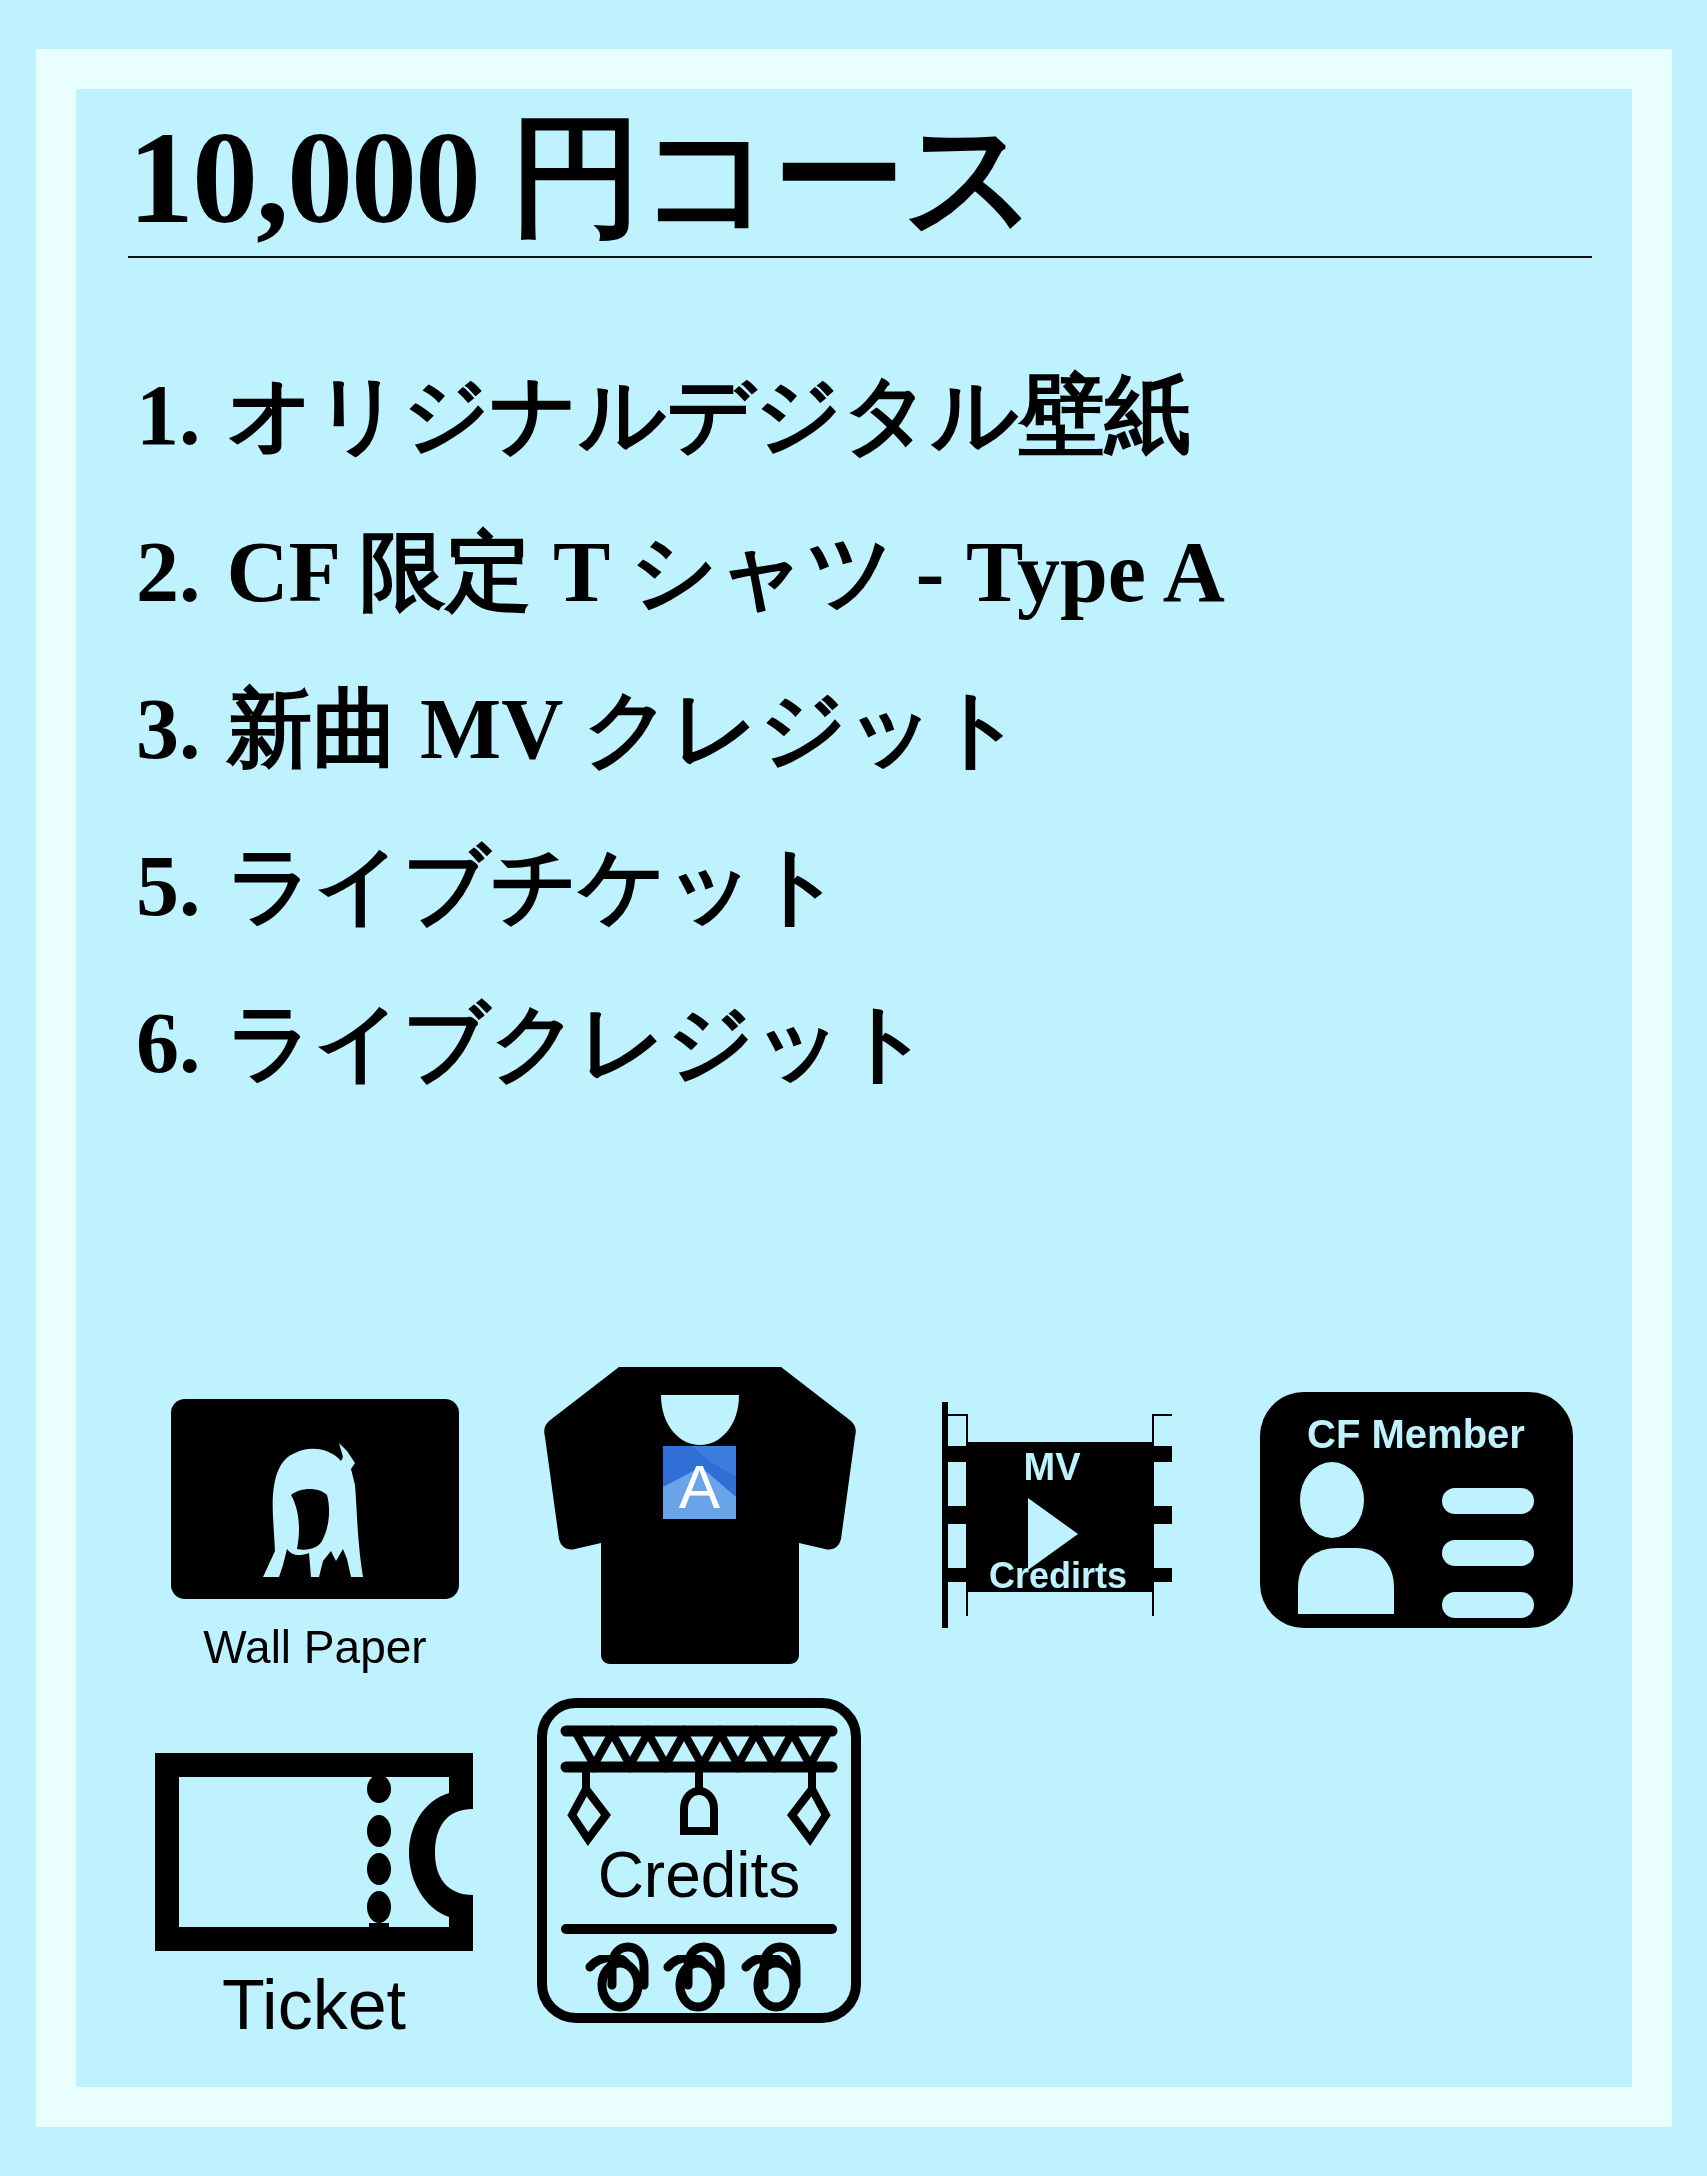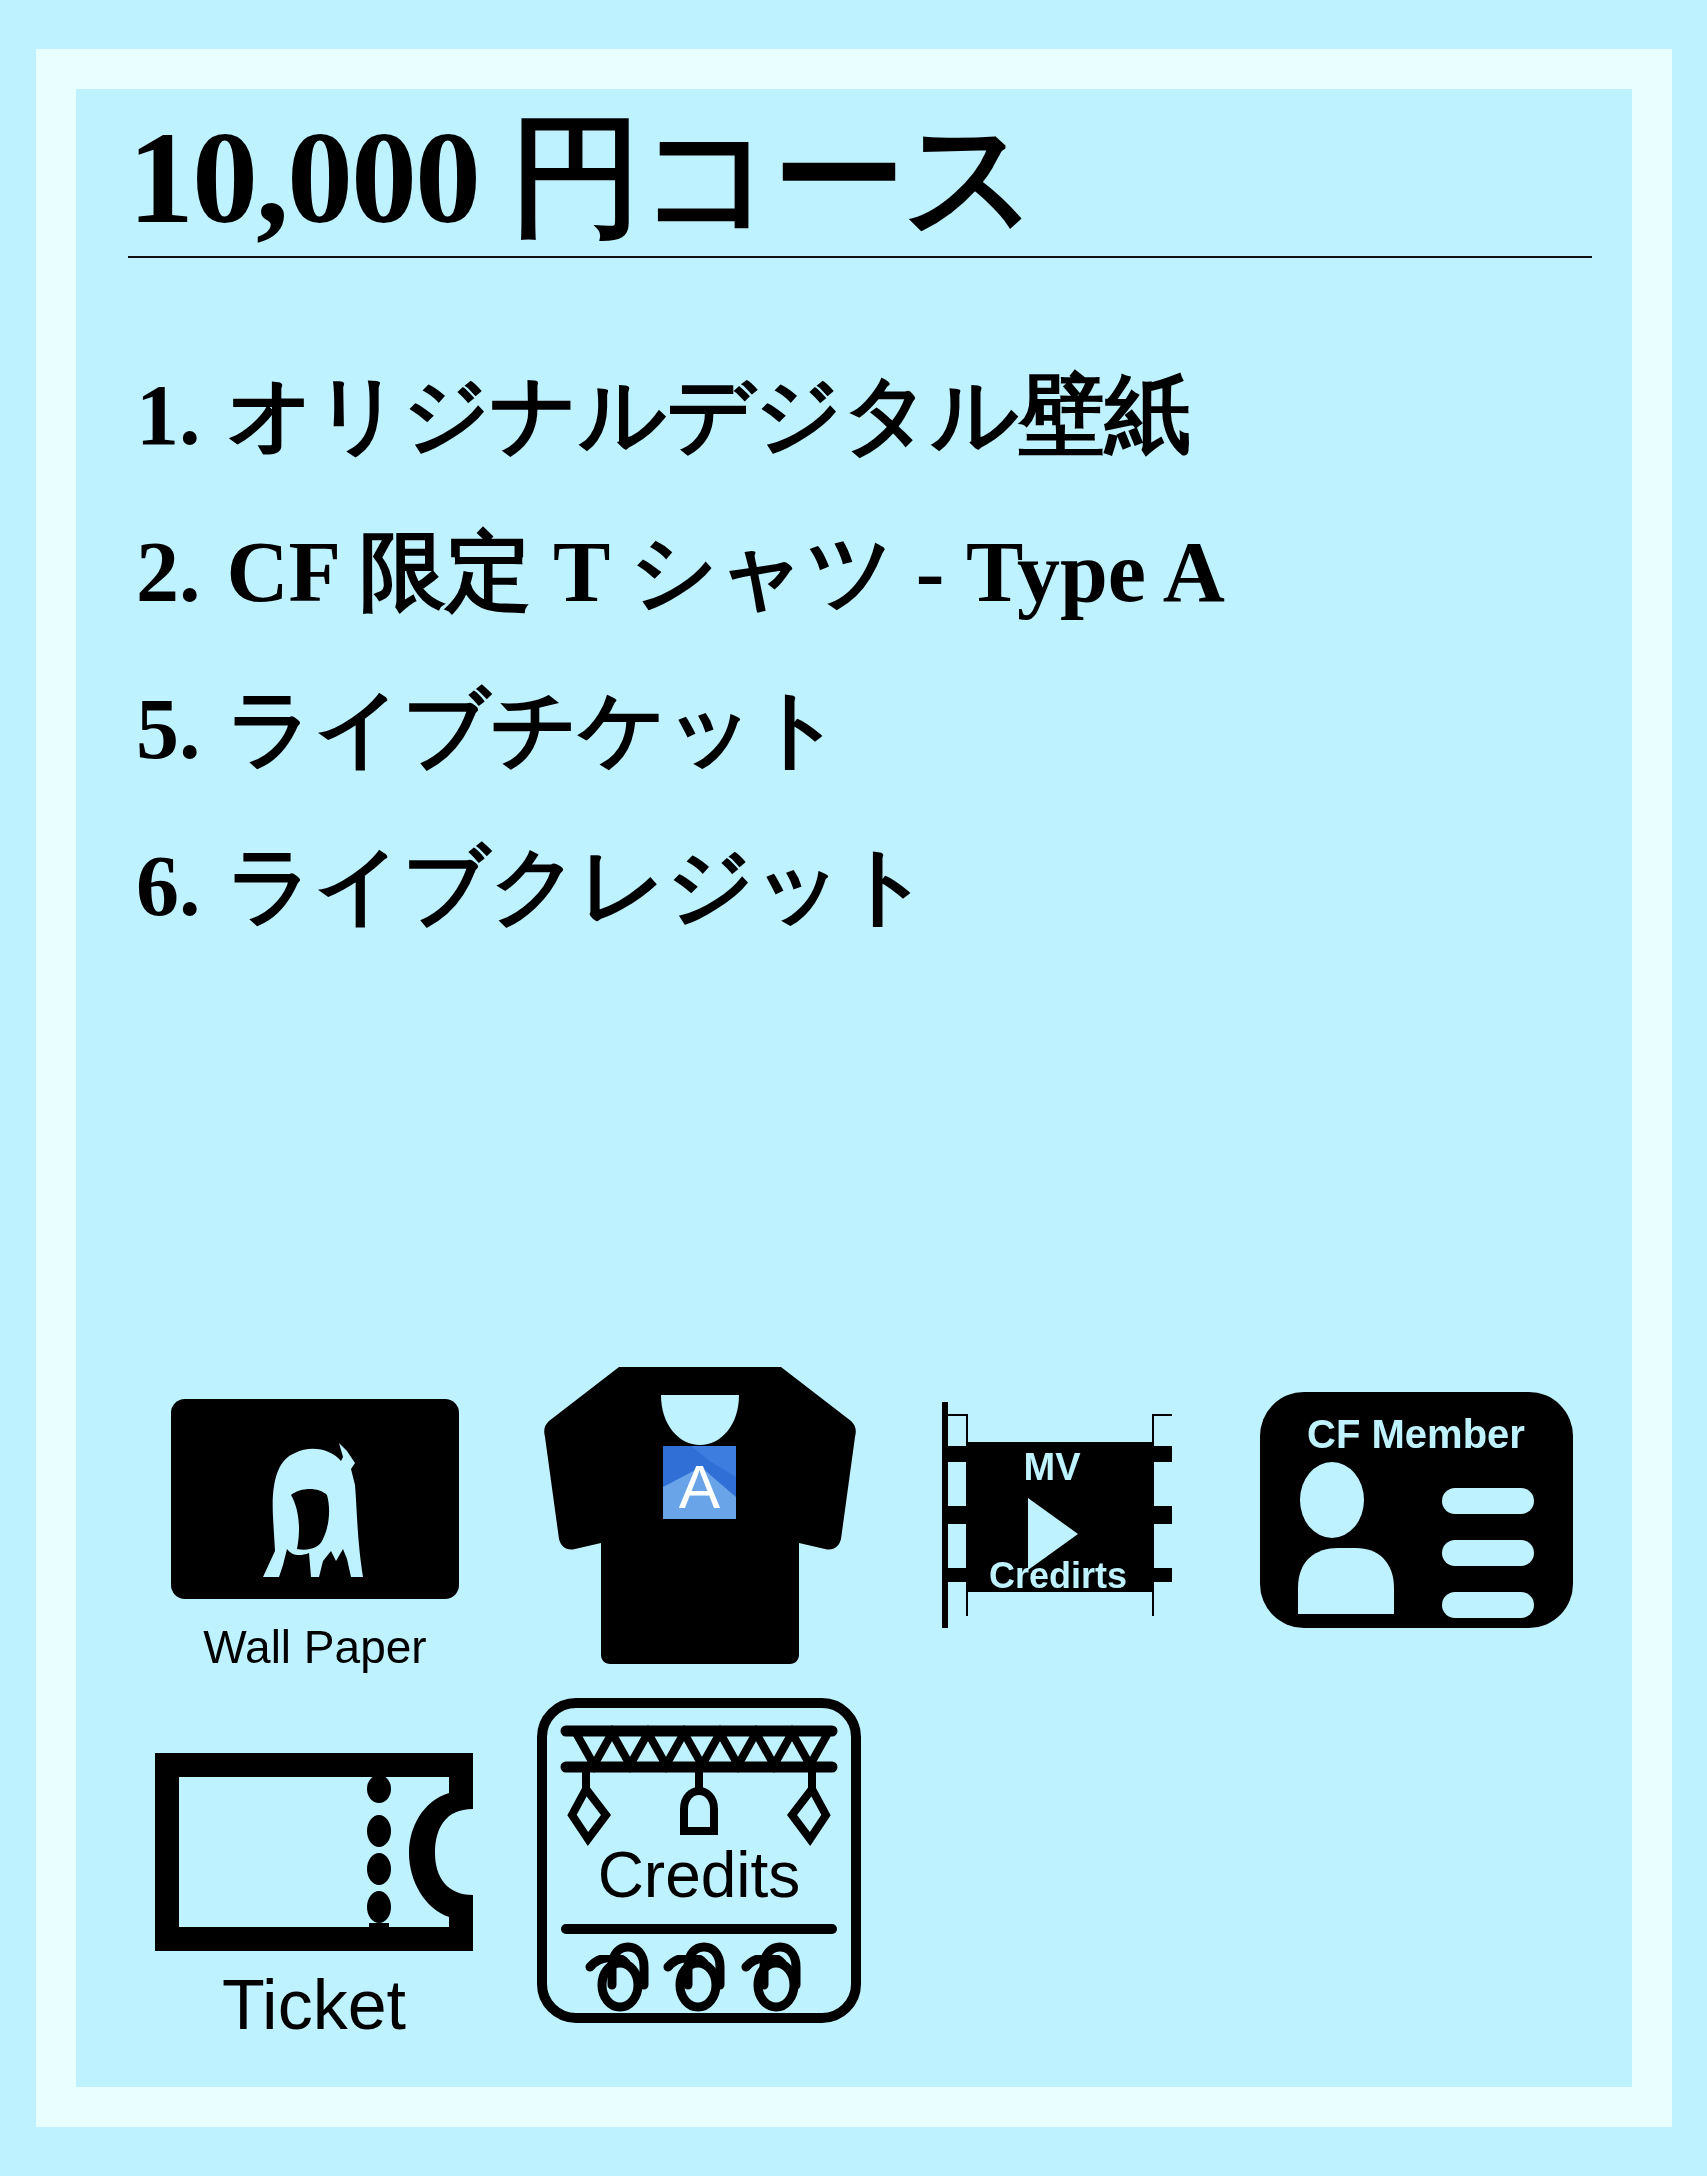--- a/index.html
+++ b/index.html
@@ -20,20 +20,21 @@
 
 <div class="frame"></div>
 <div class="inner"></div>
 
 <div class="title">10,000 円コース</div>
 <div class="rule"></div>
 
 <ul class="list">
   <li><span class="num">1.</span><span>オリジナルデジタル壁紙</span></li>
   <li><span class="num">2.</span><span>CF 限定 T シャツ - Type A</span></li>
+  <li><span class="num">3.</span><span>新曲 MV クレジット</span></li>
   <li><span class="num">5.</span><span>ライブチケット</span></li>
   <li><span class="num">6.</span><span>ライブクレジット</span></li>
 </ul>
 
 <div class="icon" style="left:171px;top:1399px;width:288px;height:200px;">
   <svg width="288" height="200" viewBox="0 0 288 200">
     <rect x="0" y="0" width="288" height="200" rx="14" fill="#000"></rect>
     <path d="M92 178 L104 152 L102 118 C100 80 108 60 124 54 C140 46 160 50 170 62 L172 58 L168 44 L176 52 L184 64 L180 70 L184 86 C186 110 186 140 192 178 L180 178 L176 160 L172 150 L165 162 L160 152 L152 162 L148 178 L140 178 L138 154 C128 158 120 156 116 150 L112 166 L108 178 Z M130 110 L138 100 L134 120 Z" fill="#bff2ff"></path>
     <path d="M120 96 C128 110 130 130 126 150 C136 152 148 150 152 140 C158 128 160 110 156 96 C148 88 130 88 120 96 Z" fill="#000"></path>
   </svg>

